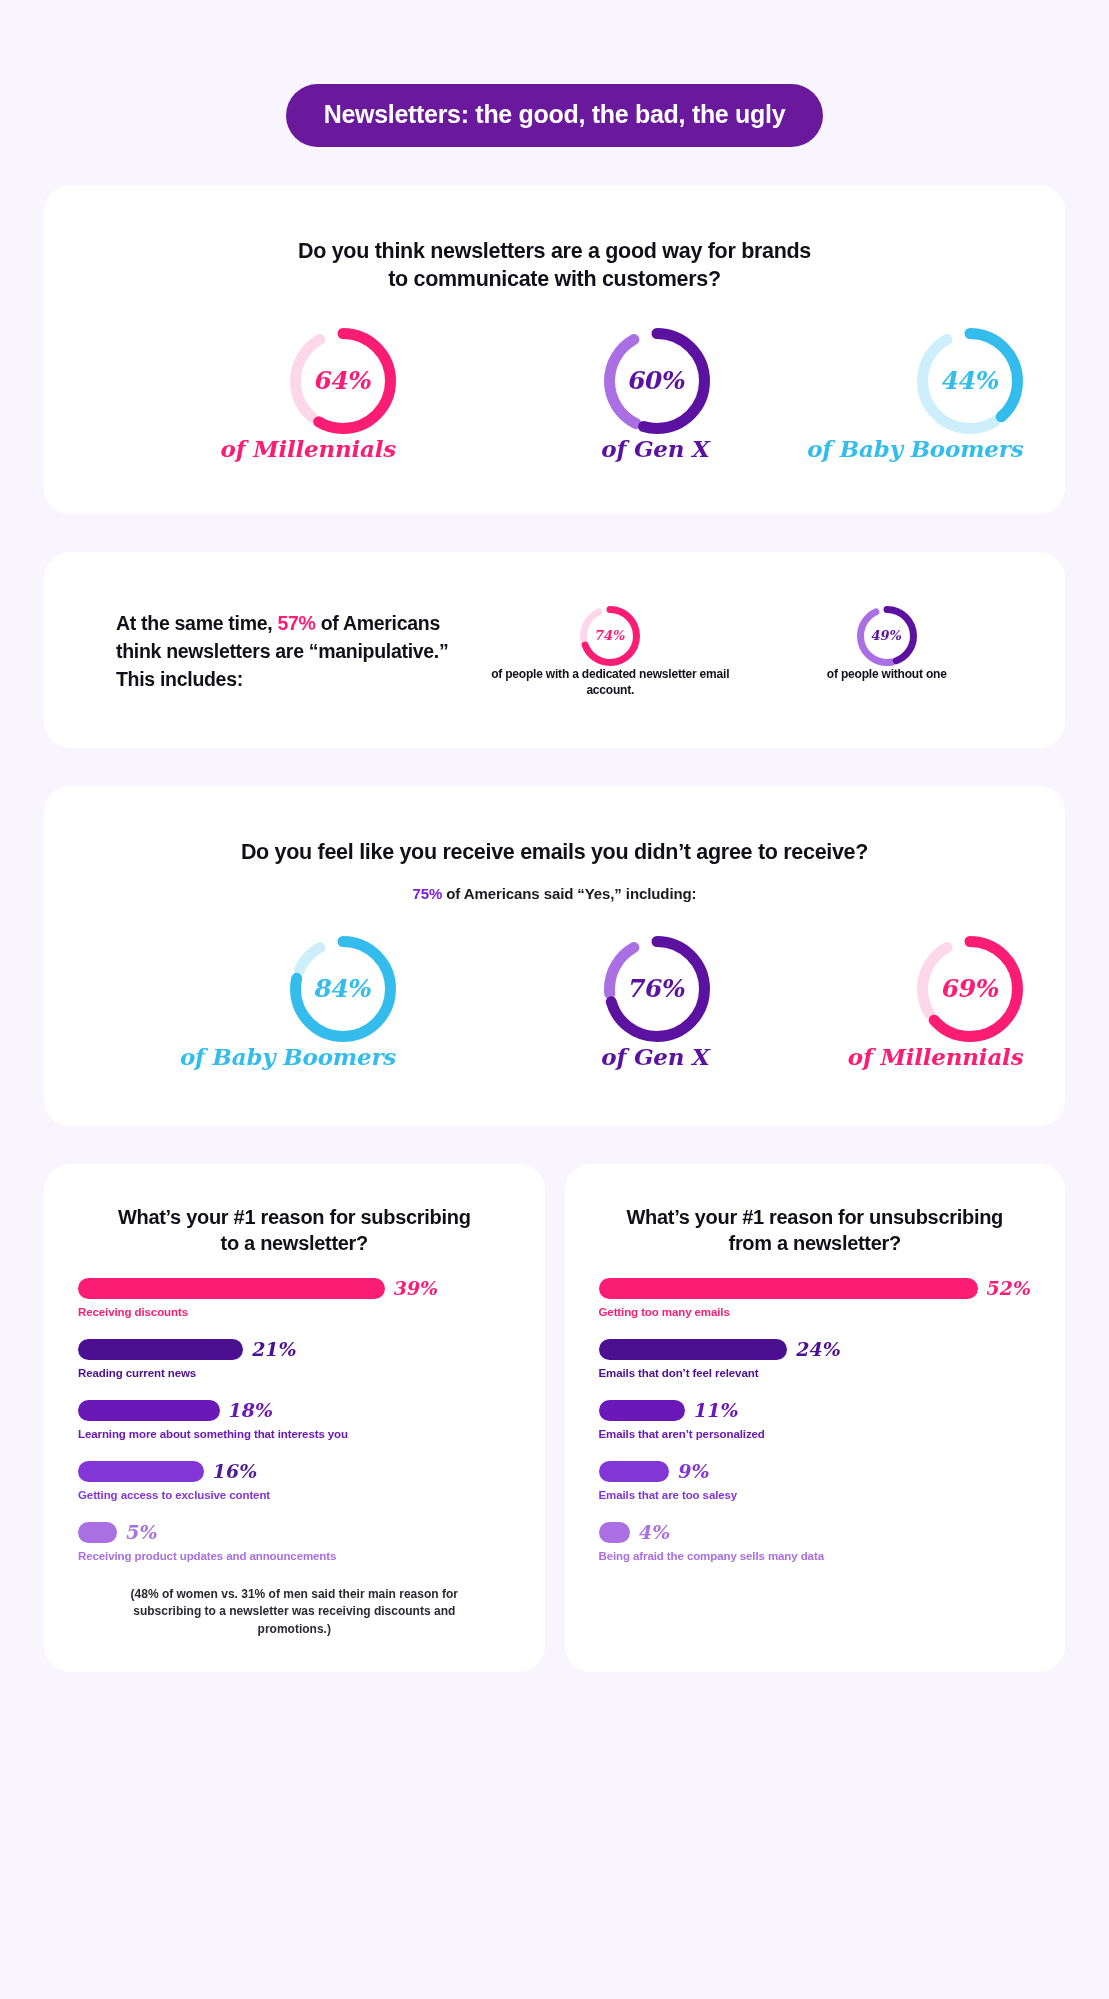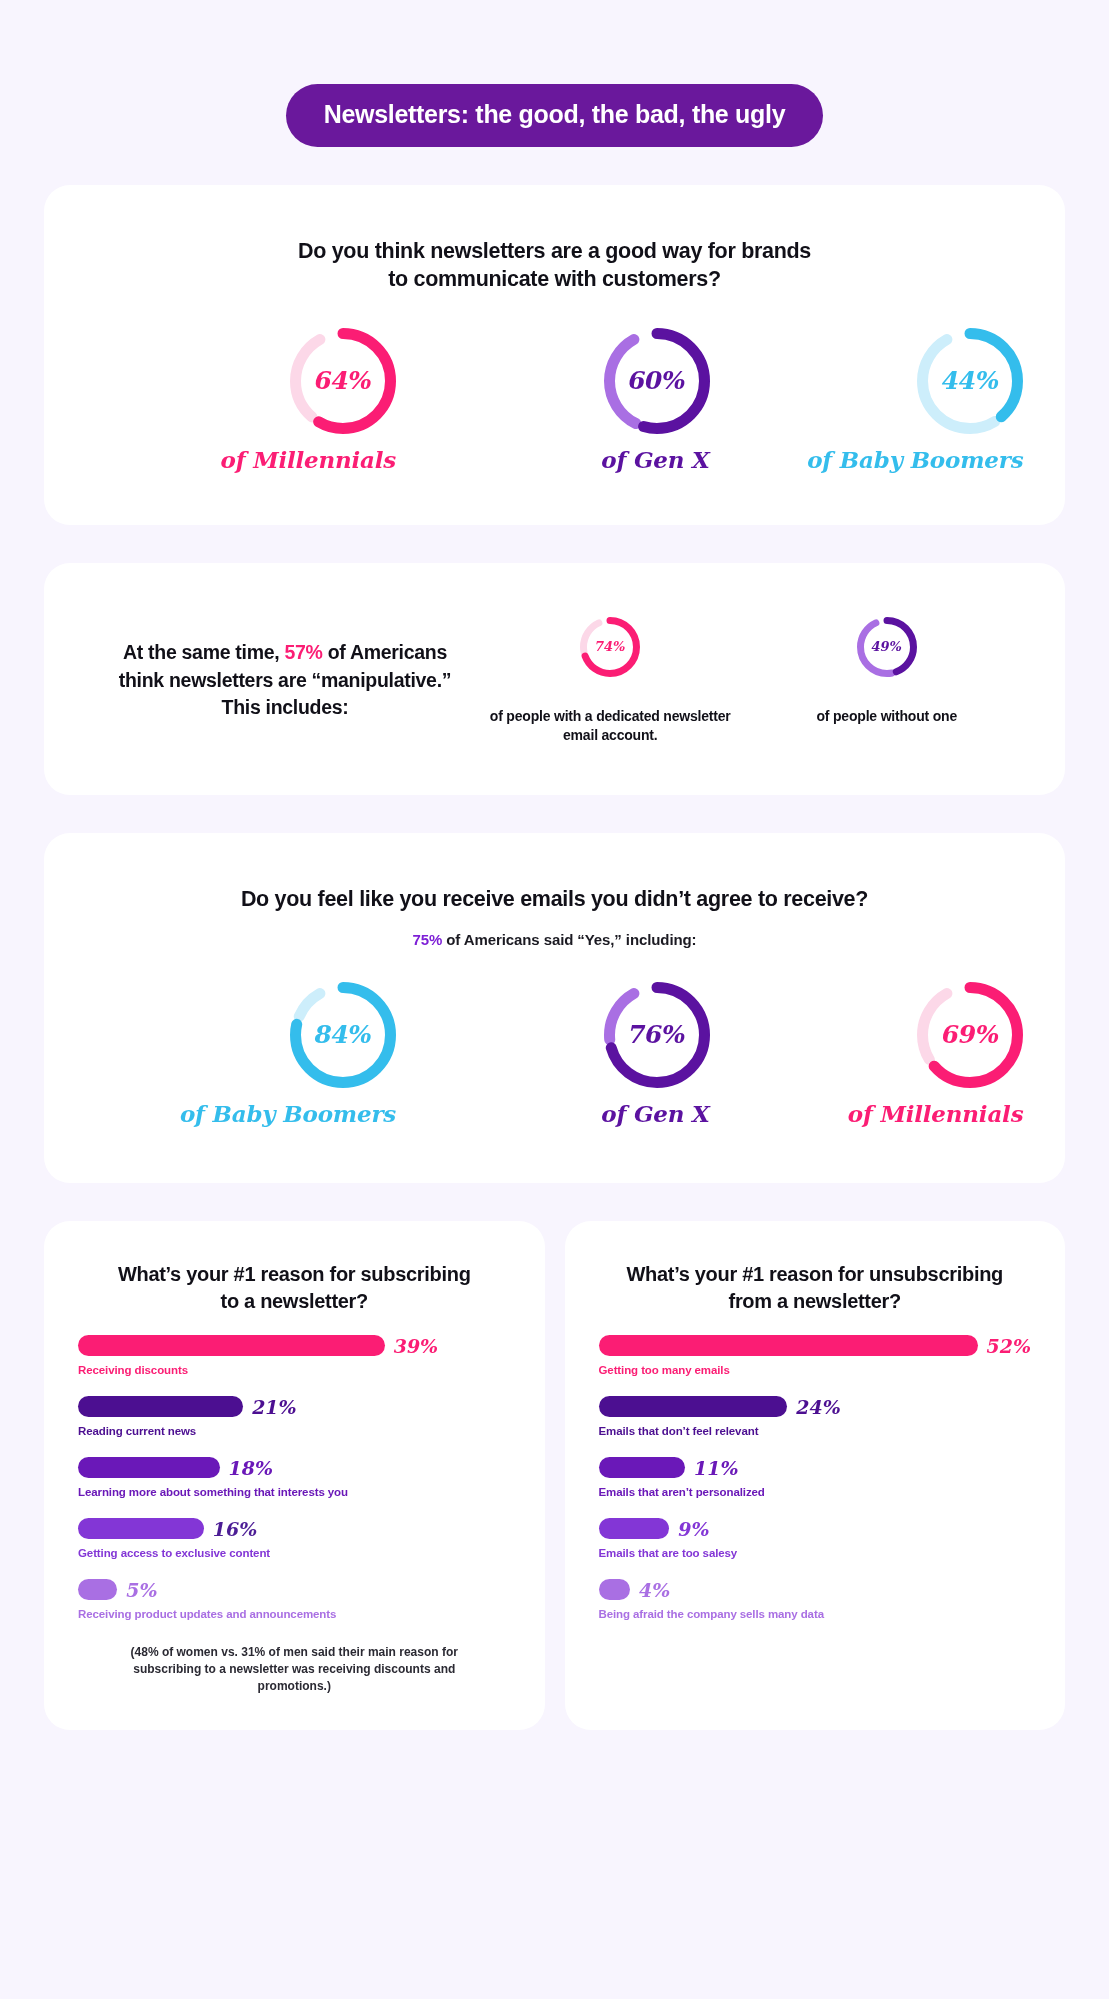--- a/index.html
+++ b/index.html
@@ -66,58 +66,57 @@
   .donut .val {
     position: absolute; inset: 0;
     display: flex; align-items: center; justify-content: center;
     font-family: "DejaVu Serif", serif;
     font-style: italic;
     font-weight: 700;
     font-size: 25px;
     letter-spacing: -0.5px;
   }
   .donut-cap {
-    margin-top: 12px;
+    margin-top: 1px;
     font-family: "DejaVu Serif", serif;
     font-style: italic;
     font-weight: 700;
     font-size: 23px;
     letter-spacing: -0.2px;
     white-space: nowrap;
   }
 
   
   .c2-inner { display: flex; align-items: center; gap: 18px; }
   .c2-left {
     width: 370px;
     flex: 0 0 370px;
     font-size: 19.5px;
     font-weight: 700;
     color: #111018;
     line-height: 1.42;
     letter-spacing: -0.3px;
     padding-left: 32px;
-    text-align: center;
   }
   .c2-left .hl-pink { color: #fb1d74; }
   .c2-right { flex: 1; display: flex; justify-content: space-around; align-items: flex-start; }
   .mini-cell { display: flex; flex-direction: column; align-items: center; width: 48%; }
   .mini-donut { position: relative; width: 60px; height: 60px; }
   .mini-donut svg { display: block; transform: rotate(-90deg); }
   .mini-donut .val {
     position: absolute; inset: 0;
     display: flex; align-items: center; justify-content: center;
     font-family: "DejaVu Serif", serif;
     font-style: italic; font-weight: 700;
     font-size: 13px;
   }
   .mini-cap {
-    margin-top: 30px;
-    text-align: center;
-    font-size: 14px;
+    margin-top: 0;
+    text-align: center;
+    font-size: 12px;
     font-weight: 700;
     color: #111018;
     line-height: 1.35;
     letter-spacing: -0.2px;
   }
 
   
   .bottom-row { display: flex; gap: 20px; margin-top: 38px; padding-bottom: 48px; justify-content: space-between; }
   .card.half { flex: 1; padding: 40px 34px 34px; margin-top: 0; border-radius: 26px; position: relative; }
   .bar-title {

